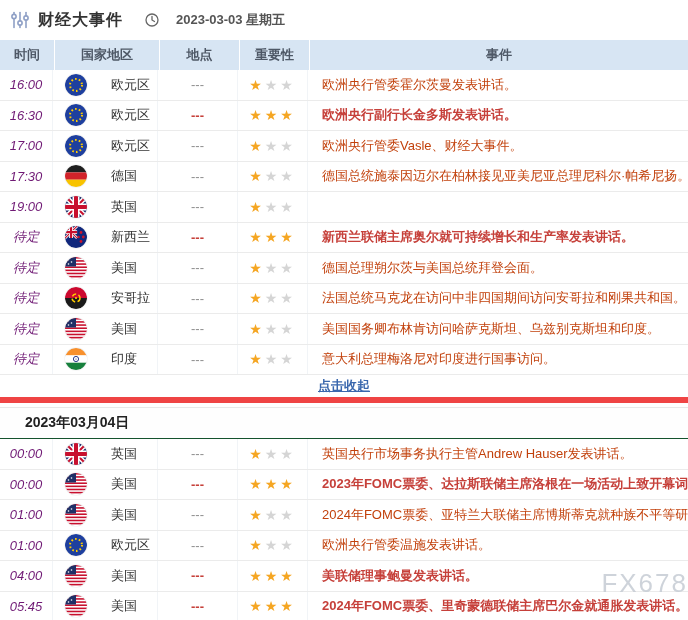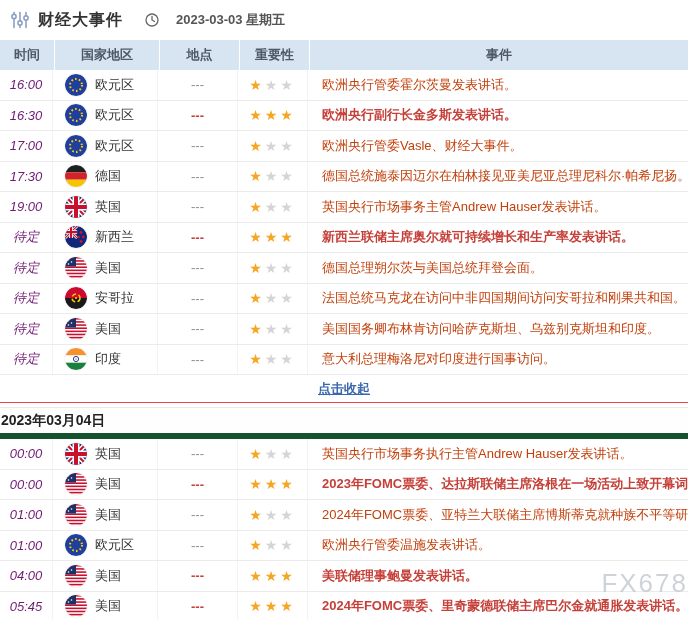--- a/index.html
+++ b/index.html
@@ -22,40 +22,40 @@
   .thead .hcell {
     display: flex; align-items: center; justify-content: center;
     font-size: 13px; font-weight: bold; color: #4e5866; border-right: 1px solid #ffffff;
   }
   .thead .hcell:last-child { border-right: none; }
   .w-time { width: 55px; } .w-country { width: 105px; } .w-loc { width: 80px; } .w-stars { width: 70px; } .w-event { flex: 1; }
 
   .row { display: flex; height: 30.5px; border-bottom: 1px solid #ebebeb; }
   .cell { display: flex; align-items: center; font-size: 13px; border-right: 1px solid #f1f4f7; }
   .c-time { width: 53px; justify-content: center; color: #701a75; font-style: italic; }
-  .c-country { width: 105px; padding-left: 12px; gap: 8px; color: #333; }
+  .c-country { width: 105px; padding-left: 12px; gap: 24px; color: #333; }
   .c-loc { width: 80px; justify-content: center; color: #8e8e8e; }
   .c-stars { width: 70px; justify-content: center; letter-spacing: 3px; font-size: 14px; }
   .c-event { flex: 1; padding-left: 14px; padding-right: 6px; color: #c2410c; border-right: none;
              white-space: nowrap; overflow: hidden; }
   .row.hot .c-loc, .row.hot .c-event { color: var(--accent-red, #c6403a); font-weight: bold; }
   .star-filled { color: var(--star-filled, #f5a623); }
   .star-empty  { color: var(--star-empty, #d5d5d5); }
   .flag { width: 22px; height: 22px; border-radius: 50%; overflow: hidden; display: inline-flex; flex: none;
           box-shadow: 0 0 1px rgba(0,0,0,.35); }
   .cname { white-space: nowrap; }
 
   
   .collapse-row { height: 28px; display: flex; align-items: center; justify-content: center;
-                  border-bottom: 1px solid #ef4444; background: #fff; }
+                  border-bottom: 6px solid #ef4444; background: #fff; }
   .collapse-link { font-size: 13px; font-weight: bold; text-decoration: underline; cursor: pointer;
                    color: var(--link-blue, #3a67ad); }
-  .date-section { height: 32px; margin-top: 4px; display: flex; align-items: center; padding-left: 1px;
+  .date-section { height: 32px; margin-top: 4px; display: flex; align-items: center; padding-left: 25px;
                   font-size: 14px; font-weight: bold; color: #222;
-                  border-top: 1px solid #e8e8e8; border-bottom: 6px solid #14532d; background: #fefefe; }
+                  border-top: 1px solid #e8e8e8; border-bottom: 1px solid #14532d; background: #fefefe; }
 
   
   .watermark { position: absolute; right: 0; top: 568px; font-size: 26px; letter-spacing: 2px;
                color: #c6ccd4; opacity: .85; pointer-events: none; }
 </style>
 </head>
 <body>
 
 <div class="app">
 
@@ -218,21 +218,20 @@
             </svg>
           </span>
       <span class="cname">英国</span>
     </div>
     <div class="cell c-loc">---</div>
     <div class="cell c-stars">
           <span class="star star-filled">★</span>
           <span class="star star-empty">★</span>
           <span class="star star-empty">★</span>
         </div>
-    <div class="cell c-event">英国央行市场事务主管Andrew Hauser发表讲话。</div>
   </div>
       <div class="row hot">
     <div class="cell c-time">待定</div>
     <div class="cell c-country">
       <span class="flag">
             <svg width="22" height="22" viewBox="0 0 22 22">
               <defs>
                 <clipPath id="clip6">
                   <circle cx="11" cy="11" r="11"></circle>
                 </clipPath>

